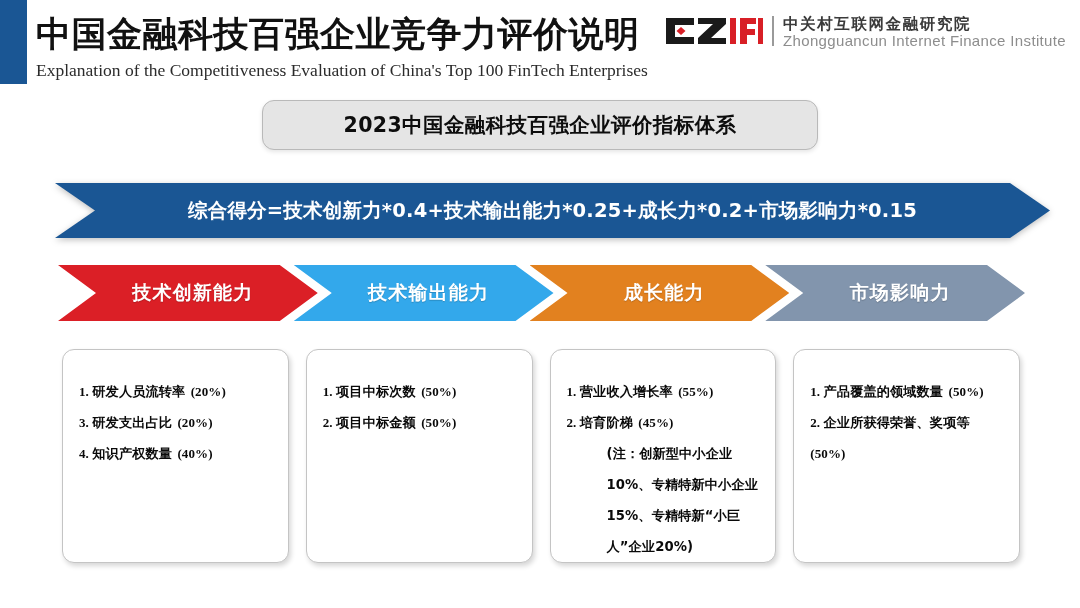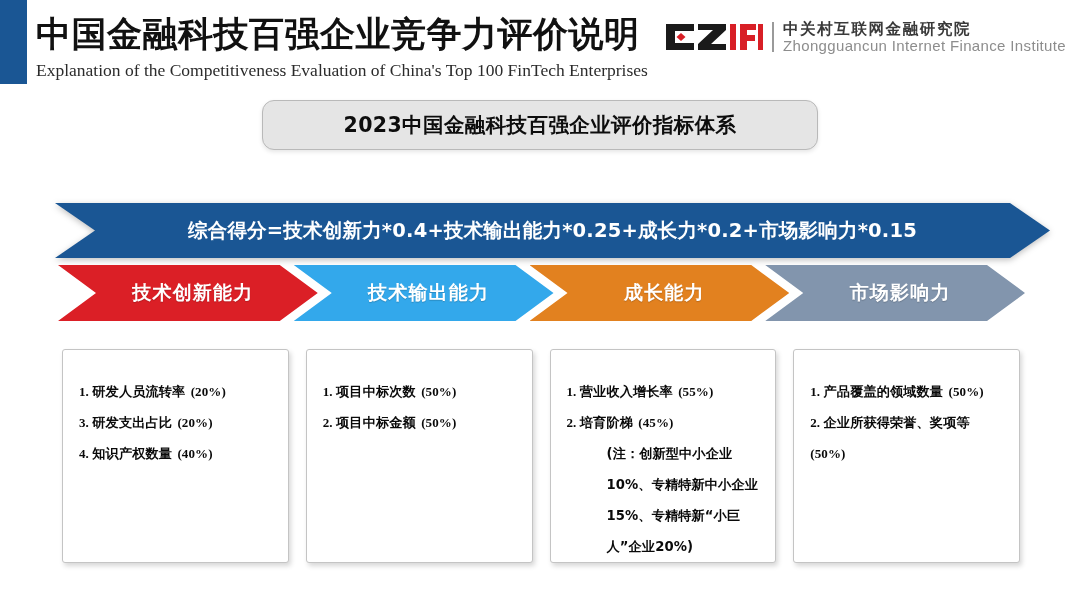--- a/index.html
+++ b/index.html
@@ -43,21 +43,21 @@
     line-height: 26px;
     white-space: nowrap;
     margin-top: 1px;
   }
 
   
   .logo {
     position: absolute;
     right: 14px; top: 10px;
     display: flex;
-    align-items: flex-end;
+    align-items: center;
     height: 42px;
   }
   .logo-mark {
     position: relative;
     display: flex;
     align-items: center;
     height: 30px;
   }
   .logo-mark svg { display: block; }
   .logo-div {
@@ -110,21 +110,21 @@
     position: absolute;
     left: 55px; top: 183px;
     width: 995px; height: 55px;
     filter: drop-shadow(0 2px 3px rgba(0,0,0,0.25));
   }
   .banner {
     width: 100%; height: 100%;
     background: #1A5694;
     -webkit-clip-path: polygon(0 0, calc(100% - 40px) 0, 100% 50%, calc(100% - 40px) 100%, 0 100%, 40px 50%);
     clip-path: polygon(0 0, calc(100% - 40px) 0, 100% 50%, calc(100% - 40px) 100%, 0 100%, 40px 50%);
-    display: flex; align-items: center; justify-content: center; margin-top: 20px;
+    display: flex; align-items: center; justify-content: center;
   }
   .banner-text {
     font-family: "DejaVu Sans", "Liberation Sans", sans-serif;
     font-size: 19.5px;
     font-weight: bold;
     color: #ffffff;
     letter-spacing: 0.2px;
     white-space: nowrap;
   }
 
@@ -161,21 +161,21 @@
     position: absolute;
     left: 62px; top: 349px;
     width: 958px; height: 214px;
     display: flex;
     gap: 17px;
   }
   .card {
     flex: 1 1 0;
     background: #ffffff;
     border: 1.4px solid #c4c4c4;
-    border-radius: 3px;
+    border-radius: 12px;
     box-shadow: 2px 3px 5px rgba(0,0,0,0.16);
     padding: 26px 12px 10px 16px;
   }
   .card-line {
     font-family: "DejaVu Sans", "Liberation Sans", sans-serif;
     font-size: 13.2px;
     font-weight: bold;
     color: #0a0a0a;
     line-height: 31px;
     letter-spacing: 0.1px;

